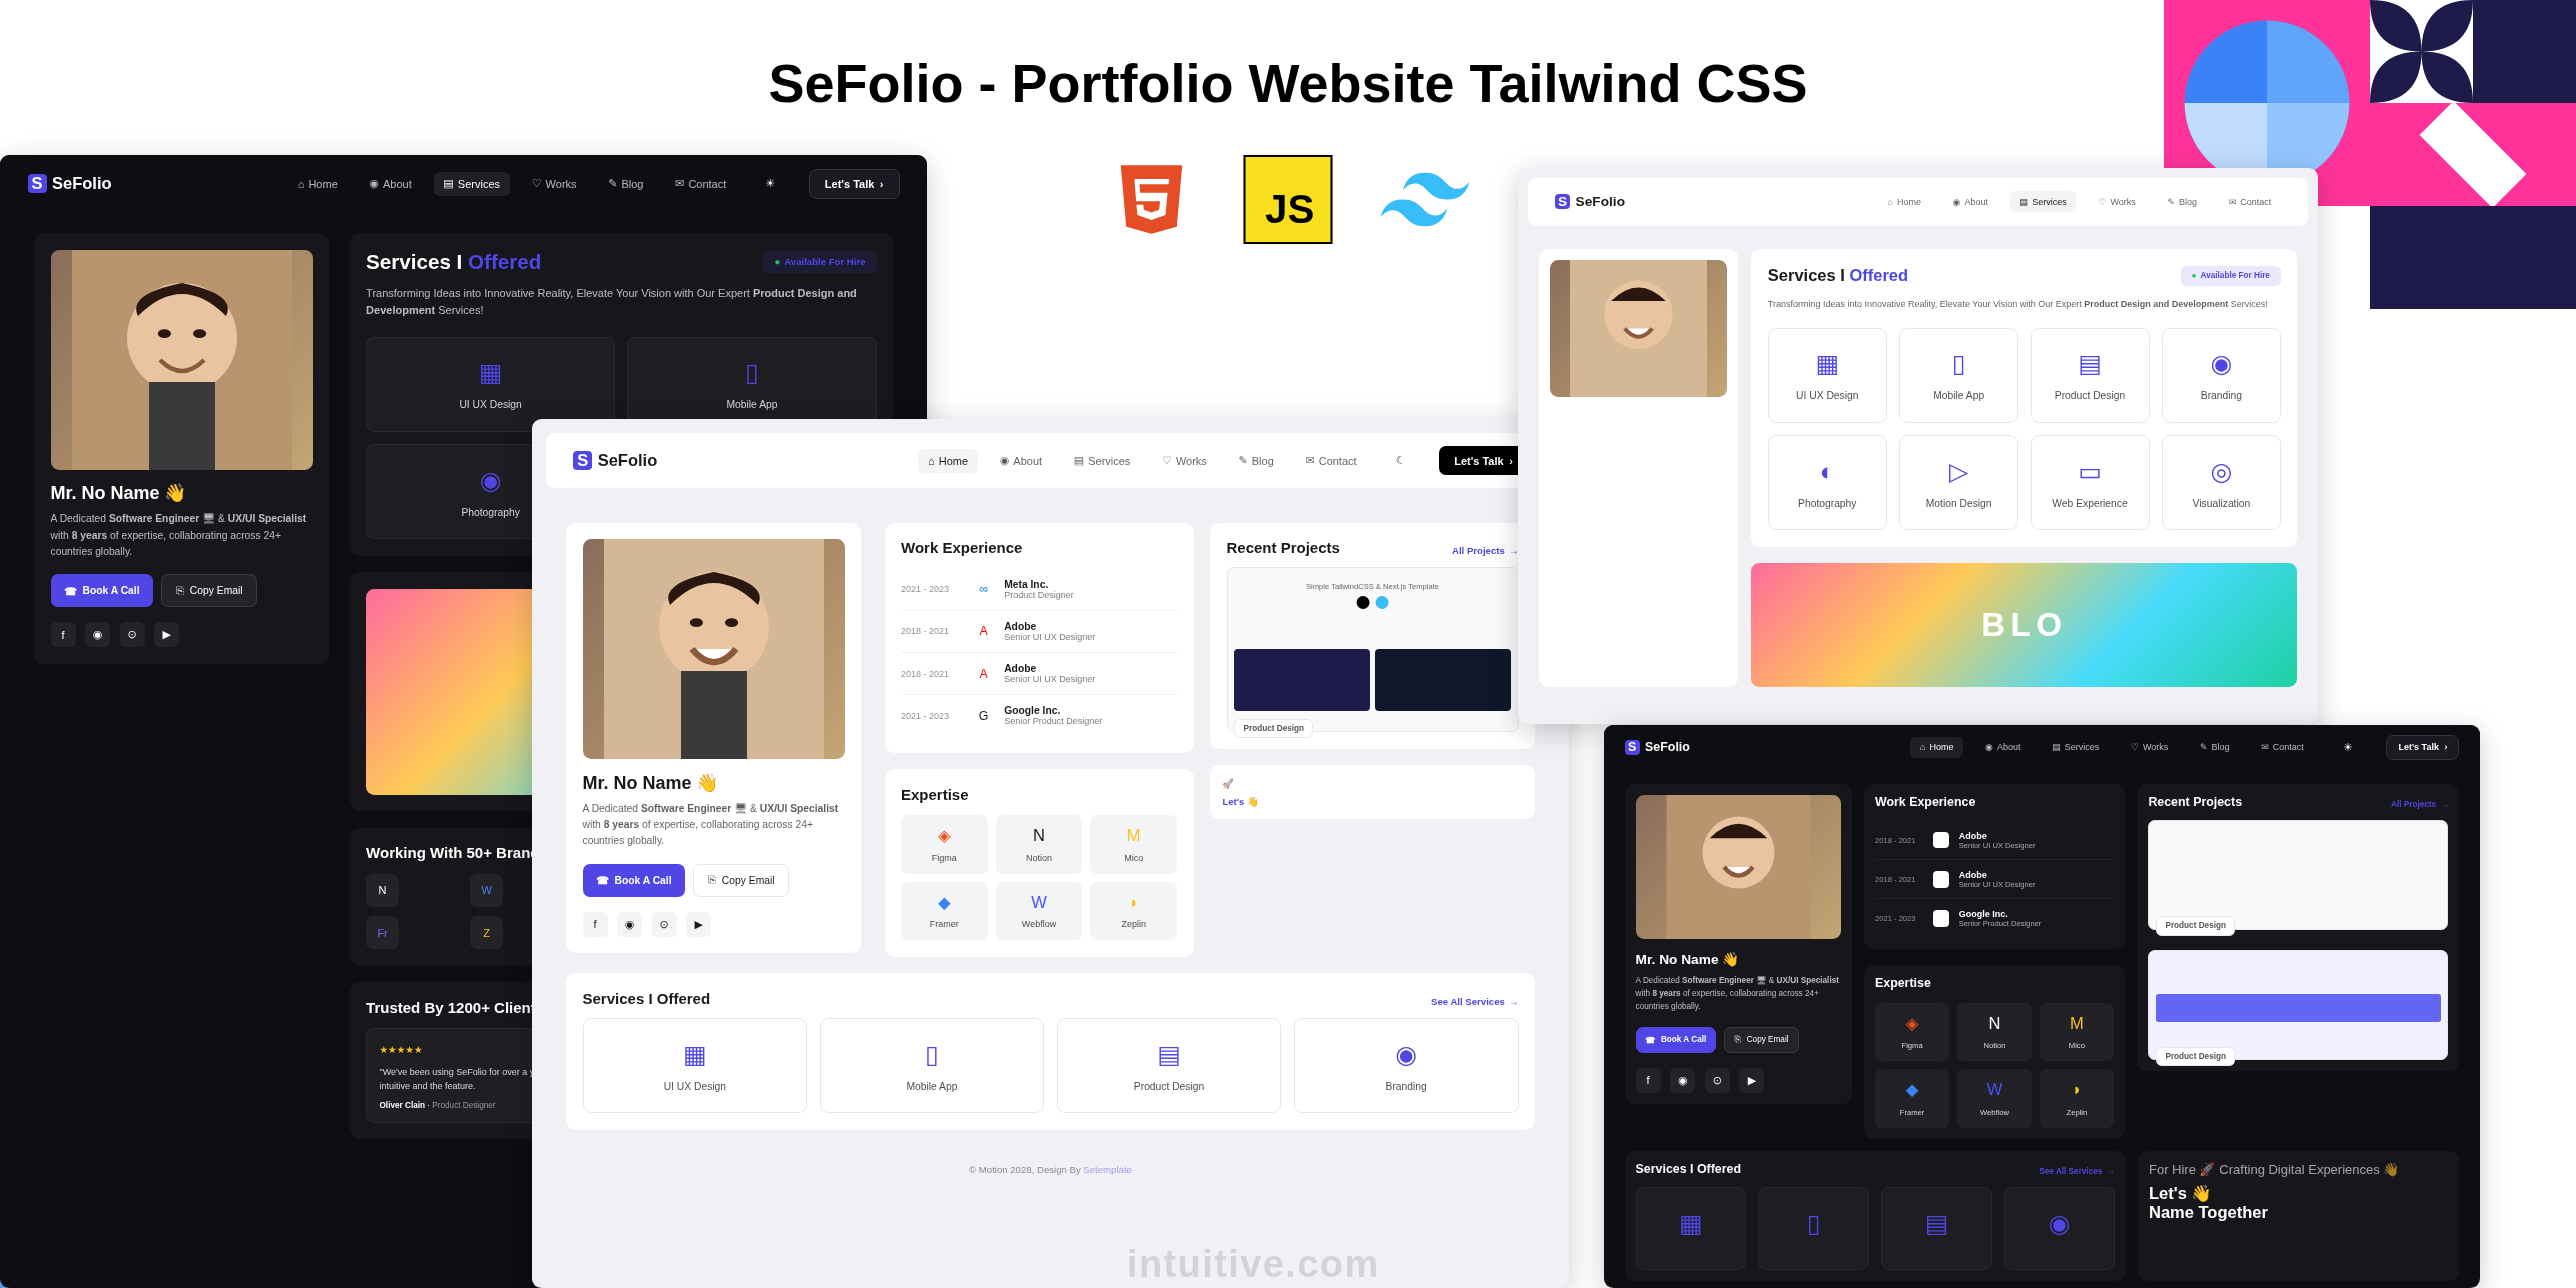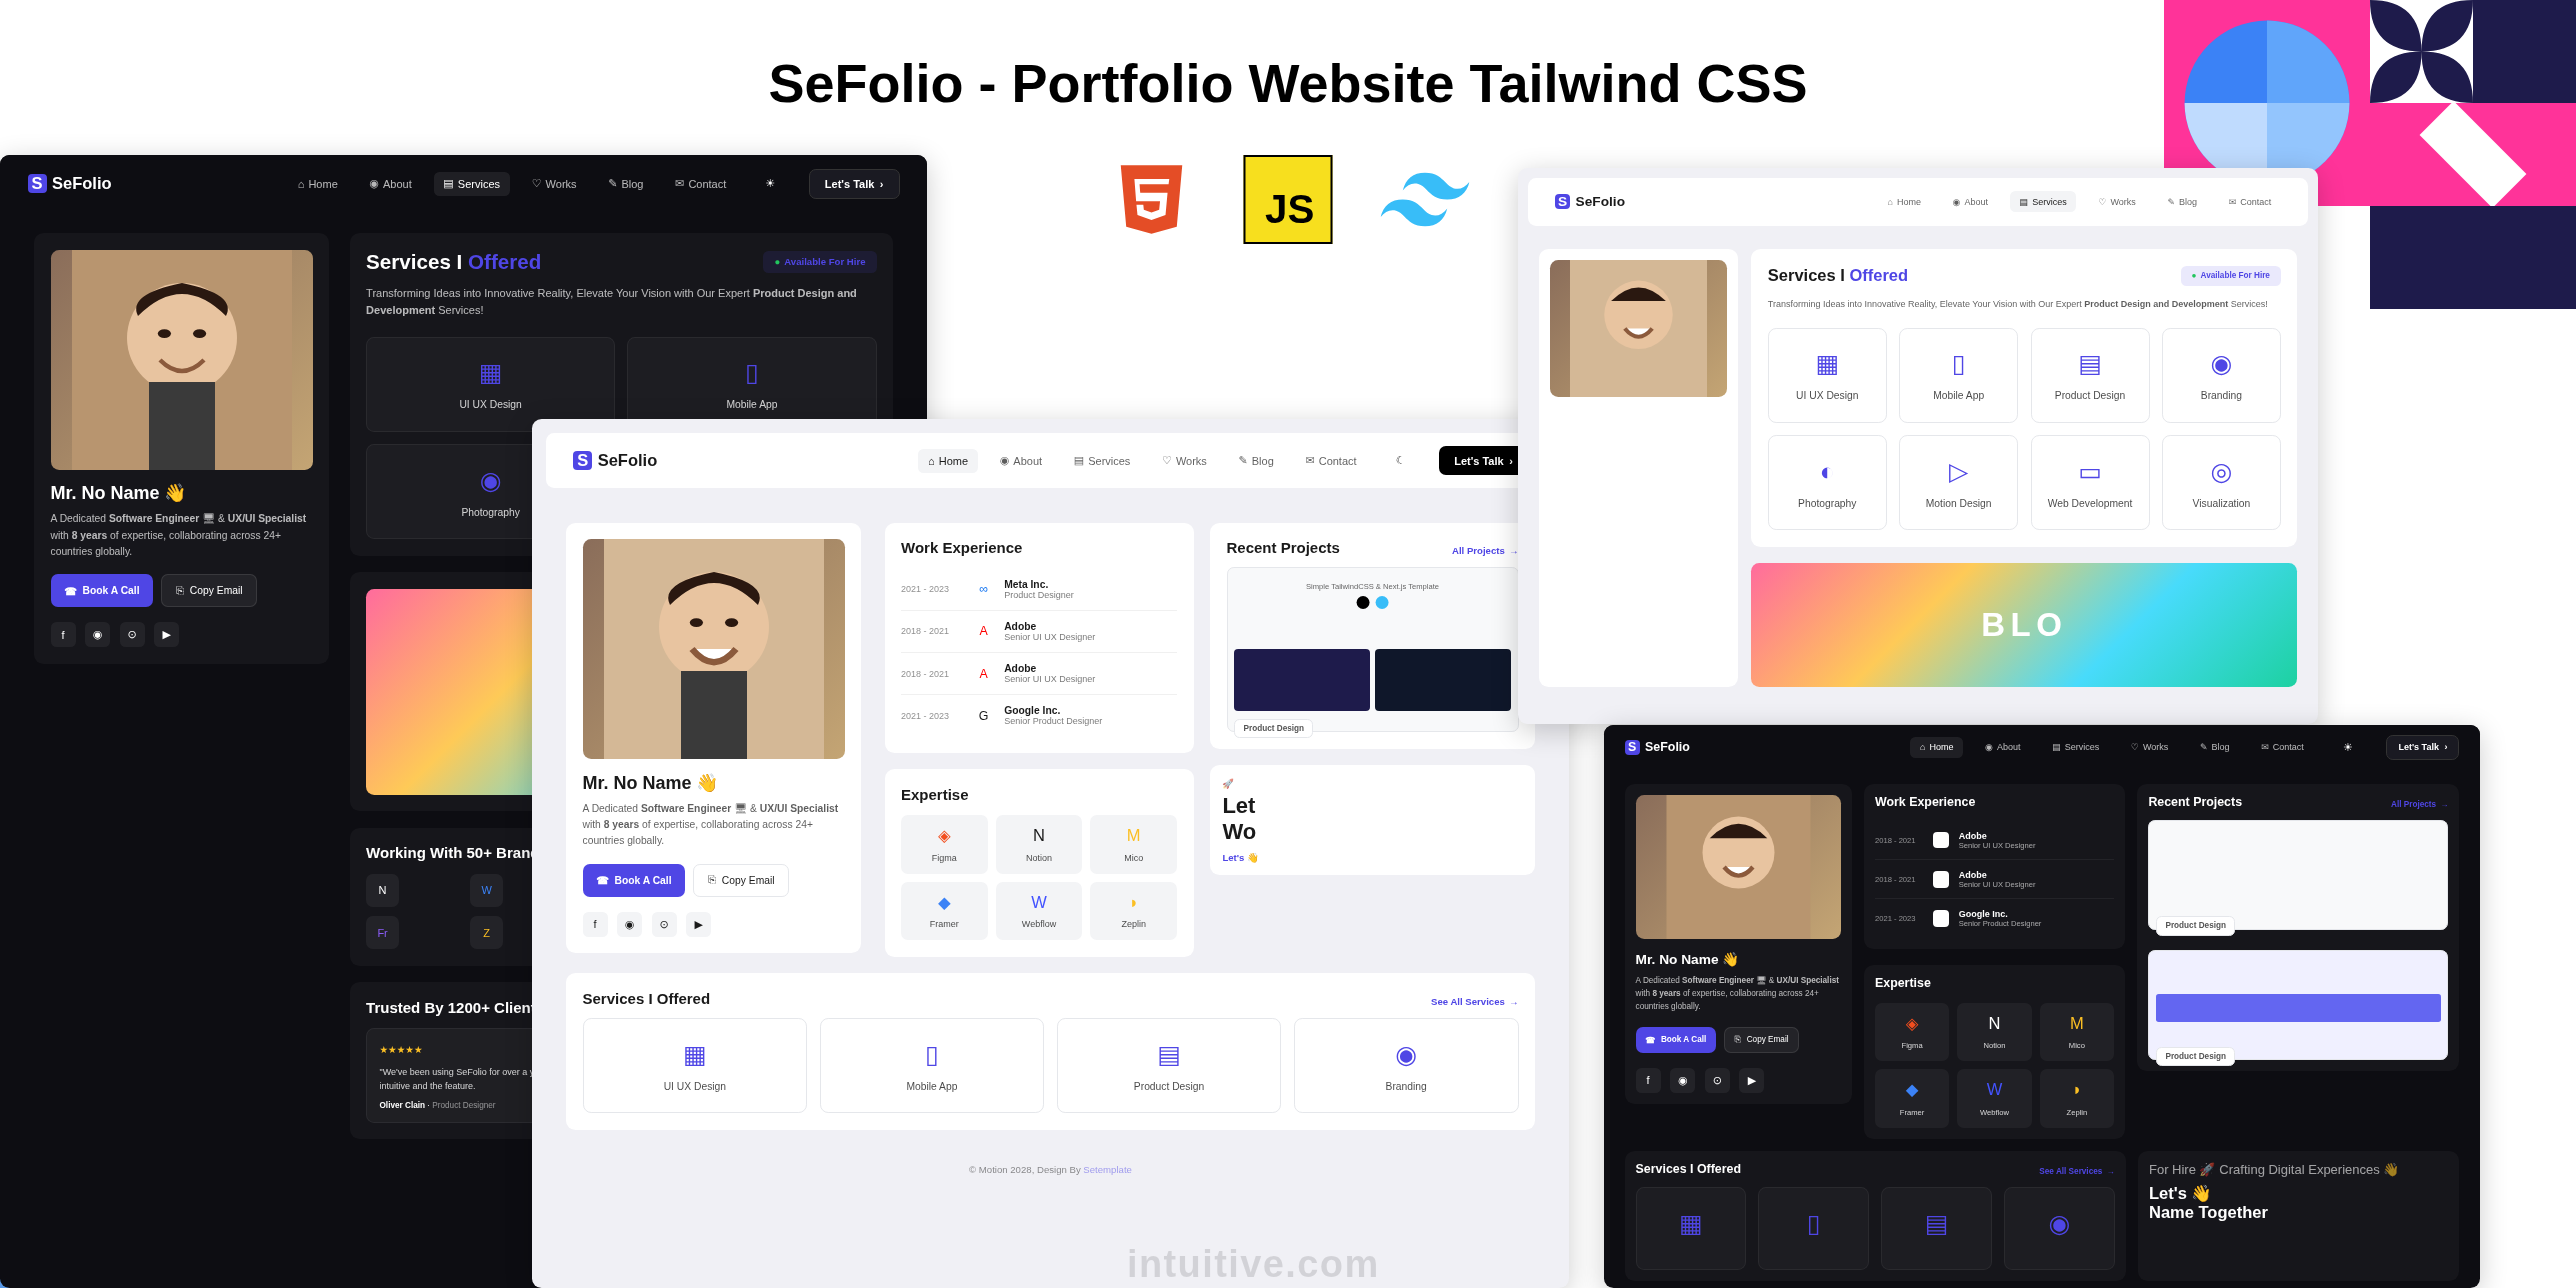--- a/index.html
+++ b/index.html
@@ -440,21 +440,20 @@
             </div>
           <div style="position:absolute;bottom:20.6px;left:6.9px;right:6.9px;height:62px;display:flex;gap:5.5px">
             <div style="flex:1;background:#1e1b4b;border-radius:4.1px"></div>
             <div style="flex:1;background:#0f172a;border-radius:4.1px"></div>
           </div>
           <span class="proj-tag">Product Design</span>
         </div>
       </div>
       <div class="card-box" style="padding:12.4px">
         <div style="font-size:9.6px;opacity:0.6">🚀</div>
-        <div style="font-size:22px;font-weight:700;margin-top:4.1px">Let<br>Wo</div>
         <div class="link-all" style="margin-top:6.9px">Let's 👋</div>
       </div>
     </div>
     <div class="card-box" style="width:100%">
       <div class="projects-link">
         <div class="section-title" style="margin:0">Services I Offered</div>
         <div class="link-all">
             <span>See All Services</span>
             <span>→</span>
           </div>
@@ -526,21 +525,21 @@
         <div class="services-desc" style="font-size:9px">
           <span>Transforming Ideas into Innovative Reality, Elevate Your Vision with Our Expert </span><b>Product Design and Development</b><span> Services!</span>
         </div>
         <div class="service-grid">
           <div class="service-card"><span class="service-icon">▦</span><span class="service-name">UI UX Design</span></div>
           <div class="service-card"><span class="service-icon">▯</span><span class="service-name">Mobile App</span></div>
           <div class="service-card"><span class="service-icon">▤</span><span class="service-name">Product Design</span></div>
           <div class="service-card"><span class="service-icon">◉</span><span class="service-name">Branding</span></div>
           <div class="service-card"><span class="service-icon">◐</span><span class="service-name">Photography</span></div>
           <div class="service-card"><span class="service-icon">▷</span><span class="service-name">Motion Design</span></div>
-          <div class="service-card"><span class="service-icon">▭</span><span class="service-name">Web Development</span></div>
+          <div class="service-card"><span class="service-icon">▭</span><span class="service-name">Web Experience</span></div>
           <div class="service-card"><span class="service-icon">◎</span><span class="service-name">Visualization</span></div>
         </div>
       </div>
       <div class="card-box" style="padding:0">
         <div class="floral" style="height:124px;font-size:33px">BLO</div>
       </div>
     </div>
   </div>
 </div>
 

